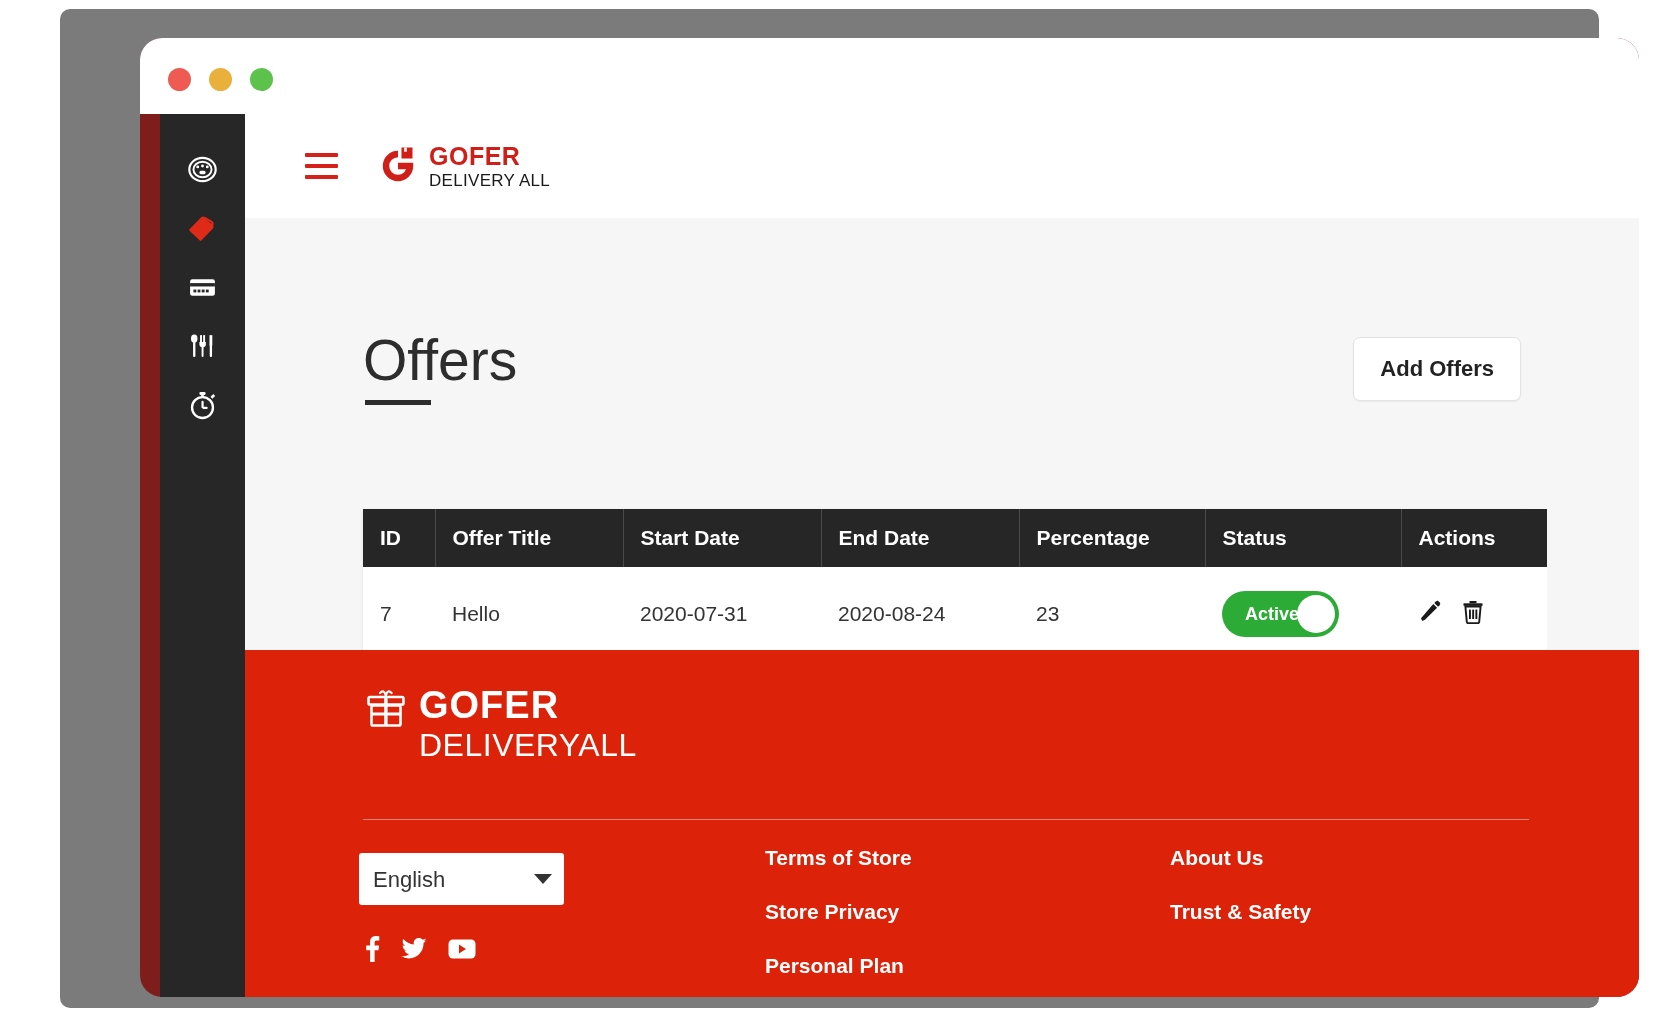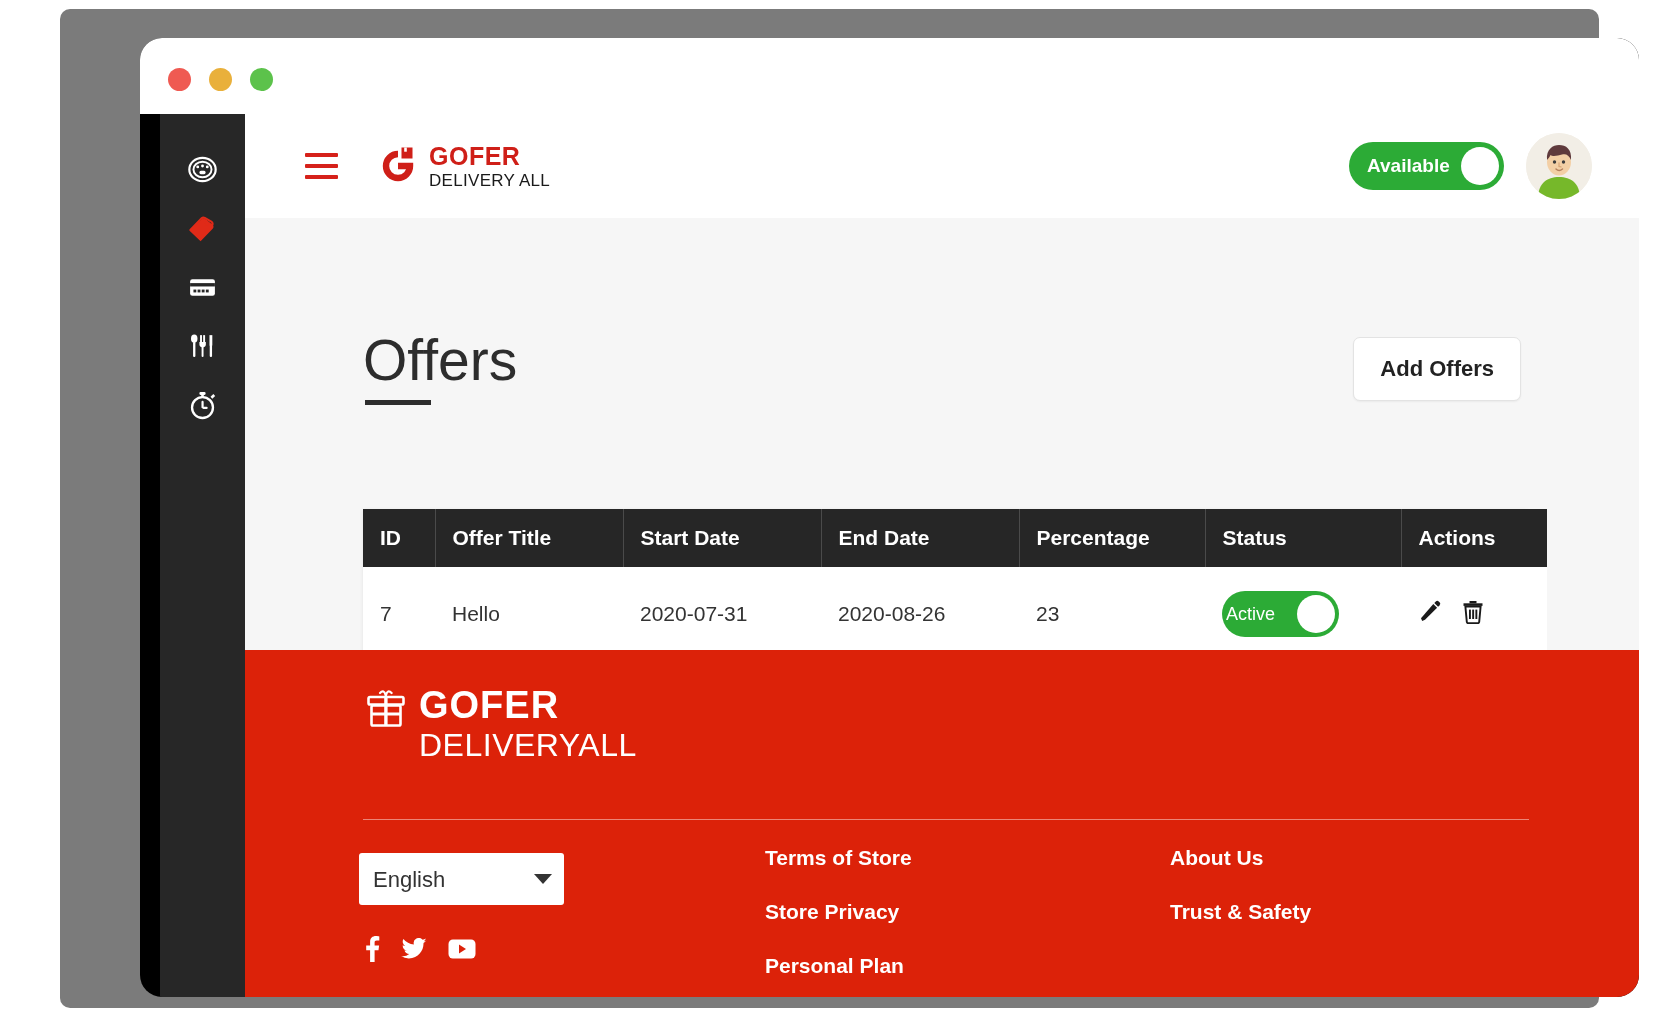--- a/index.html
+++ b/index.html
@@ -23,21 +23,21 @@
     height: 999px;
     background: #7b7b7b;
     border-radius: 10px;
   }
   .browser-window {
     position: absolute;
     left: 80px;
     top: 29px;
     width: 1499px;
     height: 959px;
-    background: #000000;
+    background: #7f1d1d;
     border-radius: 22px;
     overflow: hidden;
   }
 
   
   .titlebar {
     position: absolute;
     left: 0; top: 0;
     width: 100%;
     height: 76px;
@@ -266,22 +266,22 @@
     border-radius: 23px;
     background: #2cab36;
     display: inline-flex;
     align-items: center;
     position: relative;
     cursor: pointer;
   }
   .status-toggle .lbl {
     color: #ffffff;
     font-size: 18px;
-    font-weight: normal;
-    margin-left: 4px;
+    font-weight: bold;
+    margin-left: 23px;
   }
   .status-toggle .knob {
     position: absolute;
     right: 4px;
     width: 38px;
     height: 38px;
     border-radius: 50%;
     background: #ffffff;
   }
   .actions { display: flex; align-items: center; gap: 20px; }
@@ -474,38 +474,20 @@
               <rect x="25.5" y="3.5" width="11" height="11" fill="#cf1f18"></rect>
               <rect x="28.2" y="3.5" width="2.6" height="4.2" fill="#ffffff"></rect>
             </svg>
           </span>
           <span class="brand-text">
             <span class="b1">GOFER</span>
             <span class="b2">DELIVERY ALL</span>
           </span>
         </div>
 
-        <div class="topbar-right">
-          <div class="avail-toggle">
-            <span class="lbl">Available</span>
-            <span class="knob"></span>
-          </div>
-          <div class="avatar">
-            <svg width="66" height="66" viewBox="0 0 66 66">
-              <circle cx="33" cy="33" r="33" fill="#f2eee6"></circle>
-              <path d="M12 66 C12 50 21 44 33 44 C45 44 54 50 54 66 Z" fill="#76b82a"></path>
-              <ellipse cx="33" cy="29" rx="12" ry="13.5" fill="#f3cfa5"></ellipse>
-              <path d="M21 27 C20 16 27 12 33 12 C40 12 46 16 45 27 C43 22 40 20.5 36 21.5 C32 22.5 27 24 24.5 22 C23.5 24 22.5 25.5 21 27 Z" fill="#5f3a3c"></path>
-              <circle cx="28.5" cy="29" r="1.7" fill="#3d3d3d"></circle>
-              <circle cx="37.5" cy="29" r="1.7" fill="#3d3d3d"></circle>
-              <path d="M30 36 Q33 39 36.5 36" stroke="#b5805c" stroke-width="1.5" fill="none" stroke-linecap="round"></path>
-              <path d="M33 30 L33 33.5 L35 33.8" stroke="#d9a87a" stroke-width="1.3" fill="none" stroke-linecap="round"></path>
-            </svg>
-          </div>
-        </div>
       </header>
 
       <main class="content">
 
         <div class="page-head">
           <h1 class="page-title">Offers</h1>
           <button class="add-btn">Add Offers</button>
         </div>
 
         <div class="table-wrap">
@@ -528,21 +510,21 @@
                 <th>Percentage</th>
                 <th>Status</th>
                 <th>Actions</th>
               </tr>
             </thead>
             <tbody>
               <tr>
                 <td>7</td>
                 <td>Hello</td>
                 <td>2020-07-31</td>
-                <td>2020-08-26</td>
+                <td>2020-08-24</td>
                 <td>23</td>
                 <td>
                   <span class="status-toggle">
                     <span class="lbl">Active</span>
                     <span class="knob"></span>
                   </span>
                 </td>
                 <td>
                   <span class="actions">
                     <span class="act-icon">

